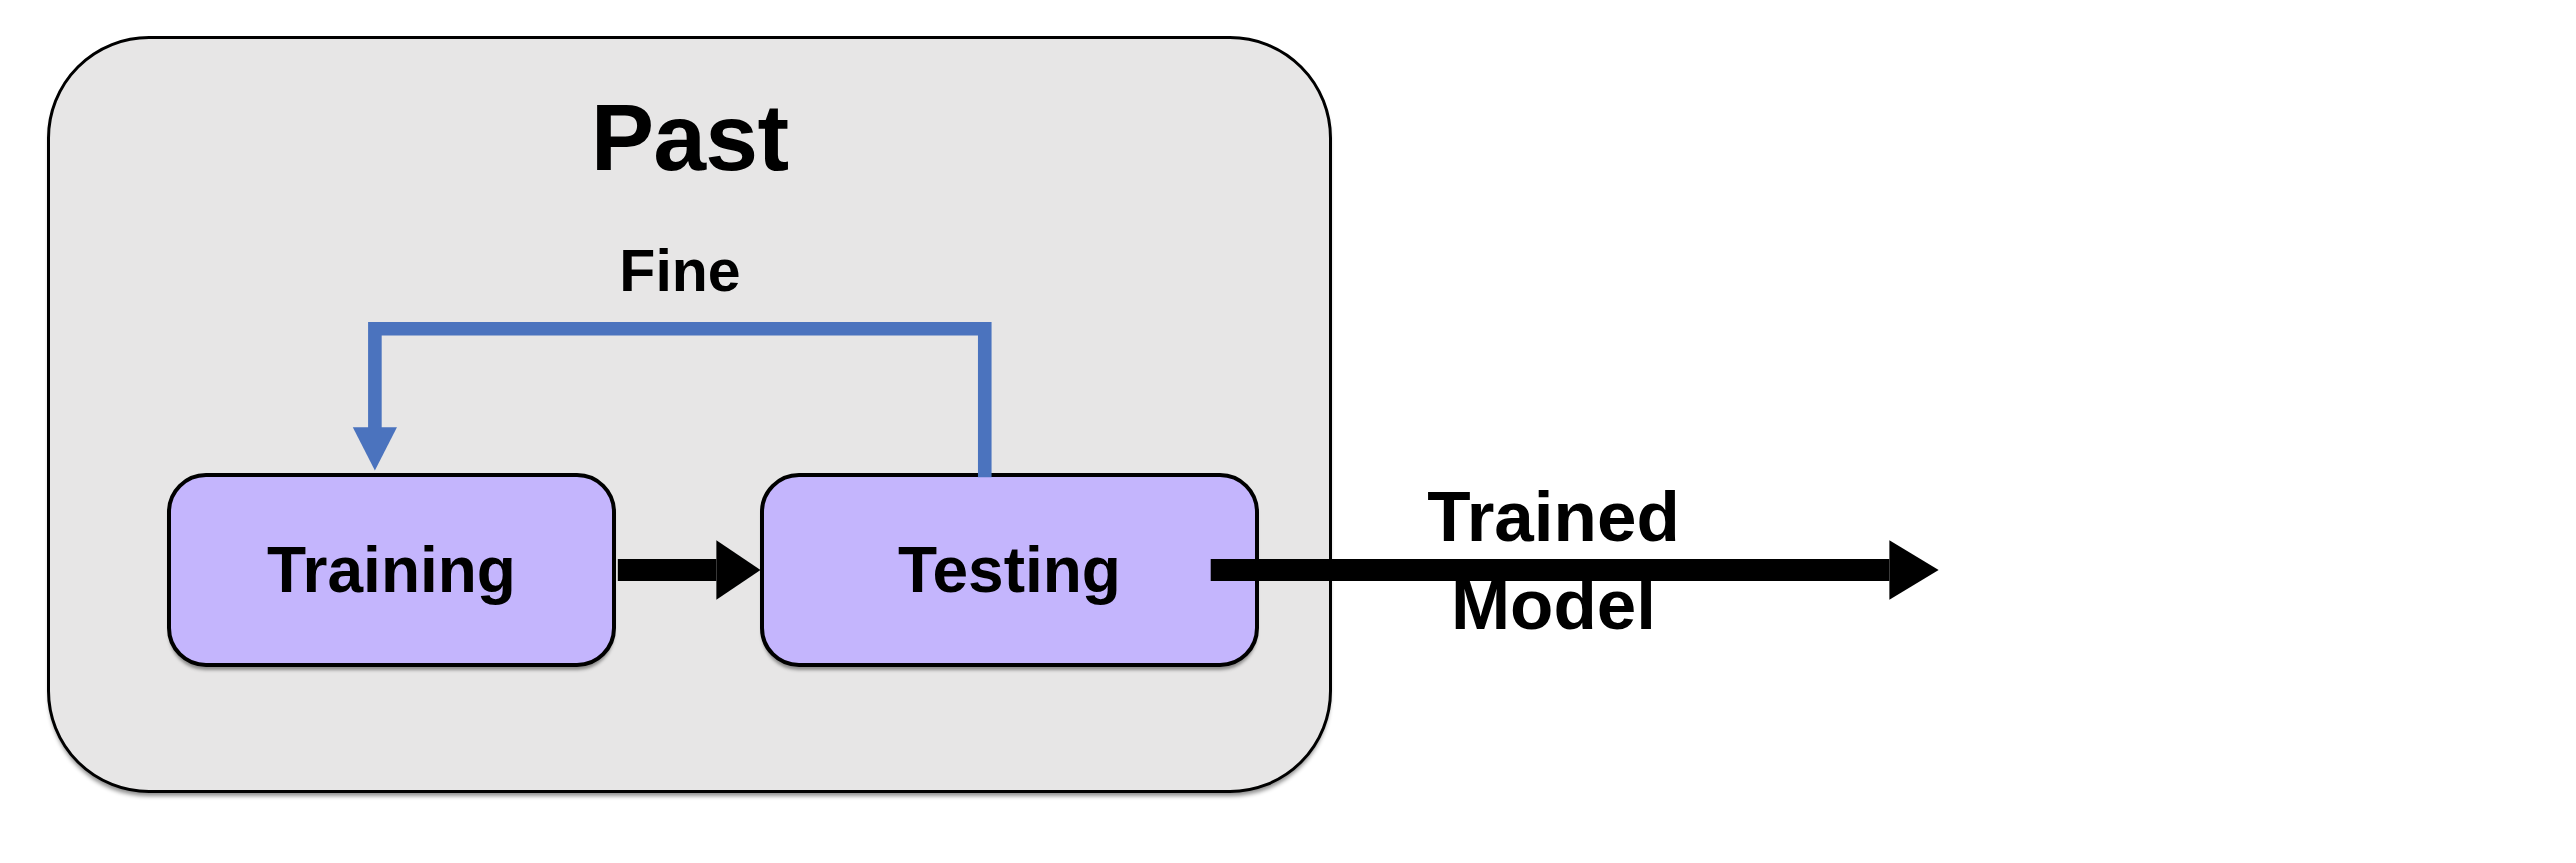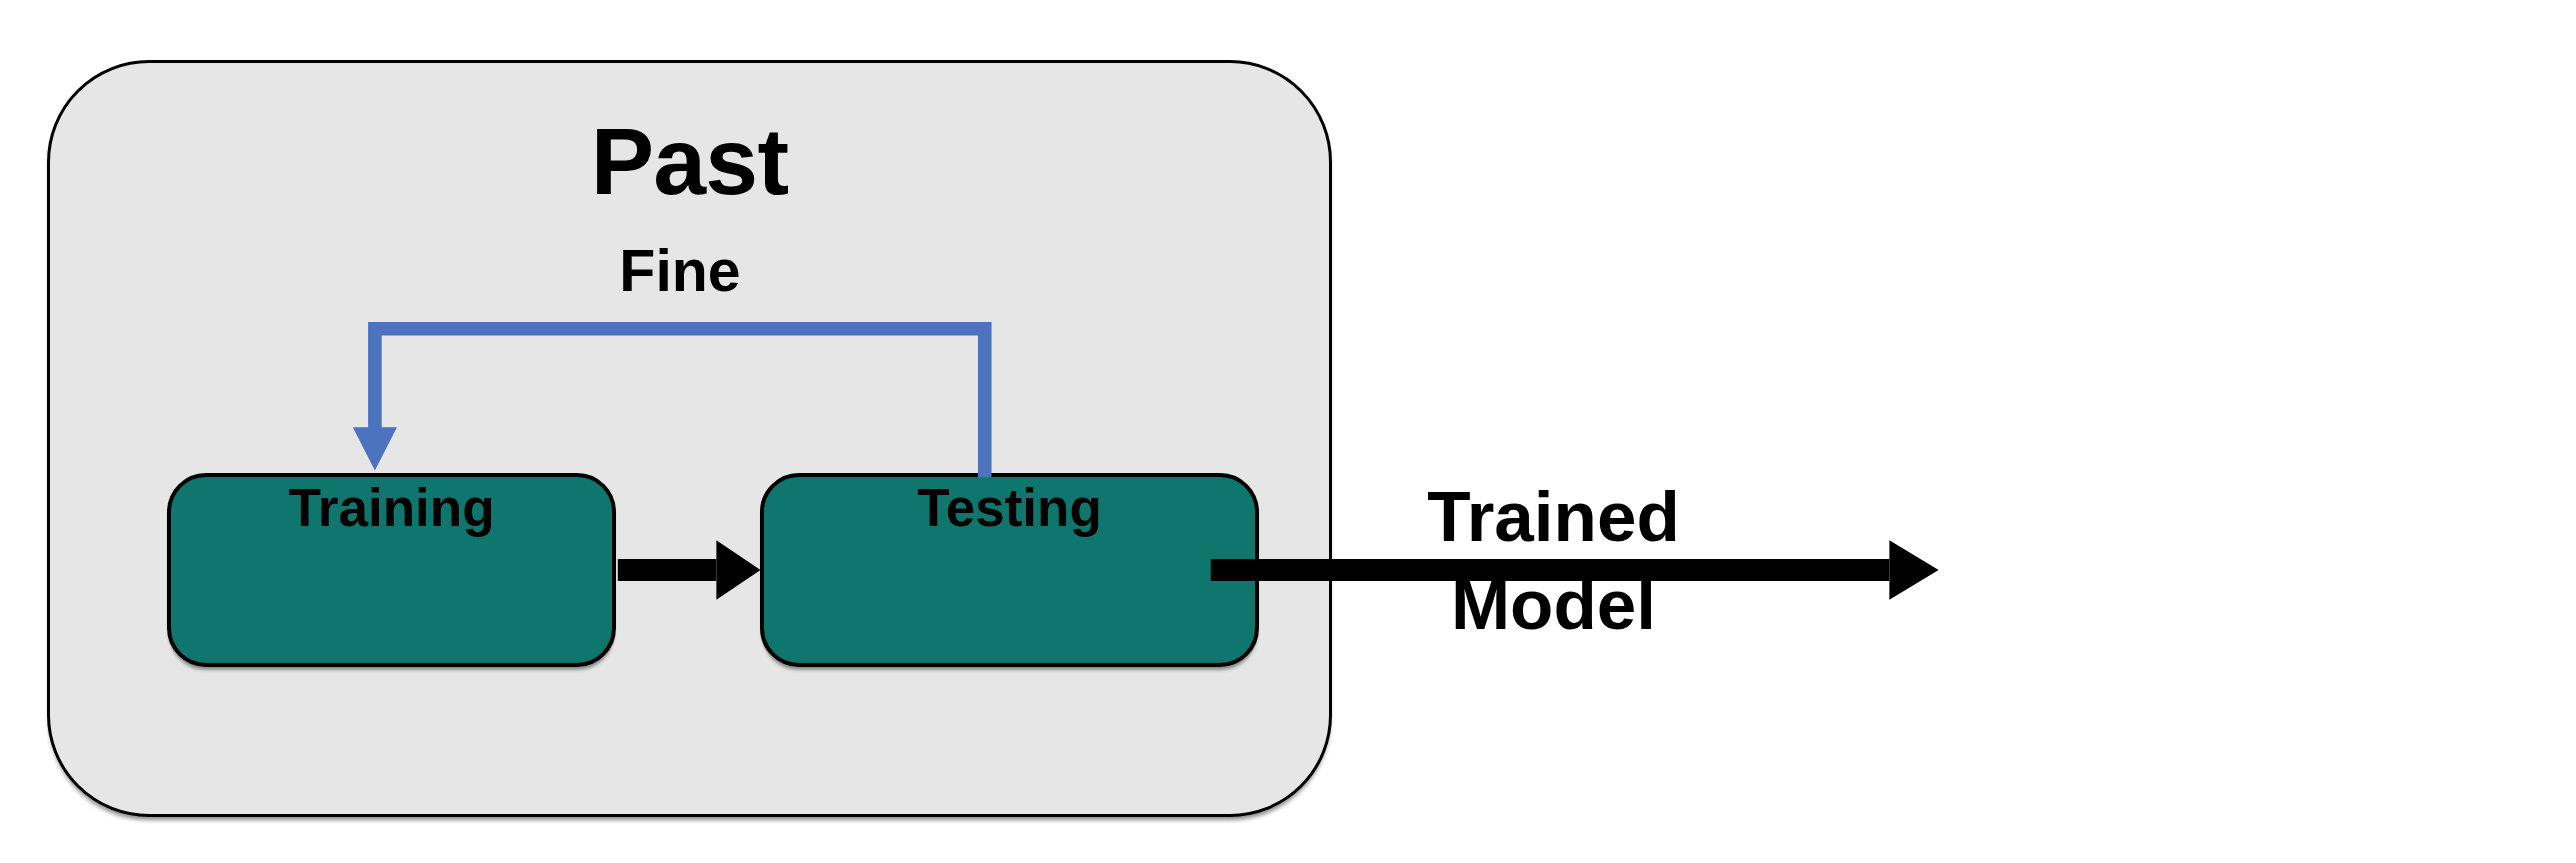--- a/index.html
+++ b/index.html
@@ -17,21 +17,20 @@
     color: #000000;
     overflow: hidden;
   }
 
   
   .region {
     position: absolute;
     box-sizing: border-box;
     border: 3.4px solid #000000;
     box-shadow: 0 5.1px 4.2px -2.5px rgba(0,0,0,0.45);
-    margin-top: 24px;
   }
   .region-past {
     left: 47px; top: 36px;
     width: 1285px; height: 757px;
     border-radius: 102px;
     background: #e7e6e6;
   }
   .region-future {
     left: 1784px; top: 25.5px;
     width: 754px; height: 766px;
@@ -46,26 +45,27 @@
     line-height: 1.2;
     letter-spacing: -0.8px;
   }
   .region-past .region-title { top: 41px; }
   .region-future .region-title { top: 48px; }
 
   
   .node {
     position: absolute;
     box-sizing: border-box;
-    background: #0f766e;
+    background: #c4b5fd;
     border: 4.2px solid #000000;
     border-radius: 39px;
     display: flex;
+    align-items: center;
     justify-content: center;
-    font-size: 53px;
+    font-size: 64px;
     box-shadow: 0 5.1px 3.4px -2.5px rgba(0,0,0,0.4);
   }
   .node-training { left: 167px;  top: 473px; width: 449px; height: 194px; }
   .node-testing  { left: 760px;  top: 473px; width: 499px; height: 194px; }
   .node-trading  { left: 1939px; top: 472px; width: 455px; height: 190px;
                    border-radius: 34px; border-width: 3.4px; }
 
   
   svg.arrows {
     position: absolute;

